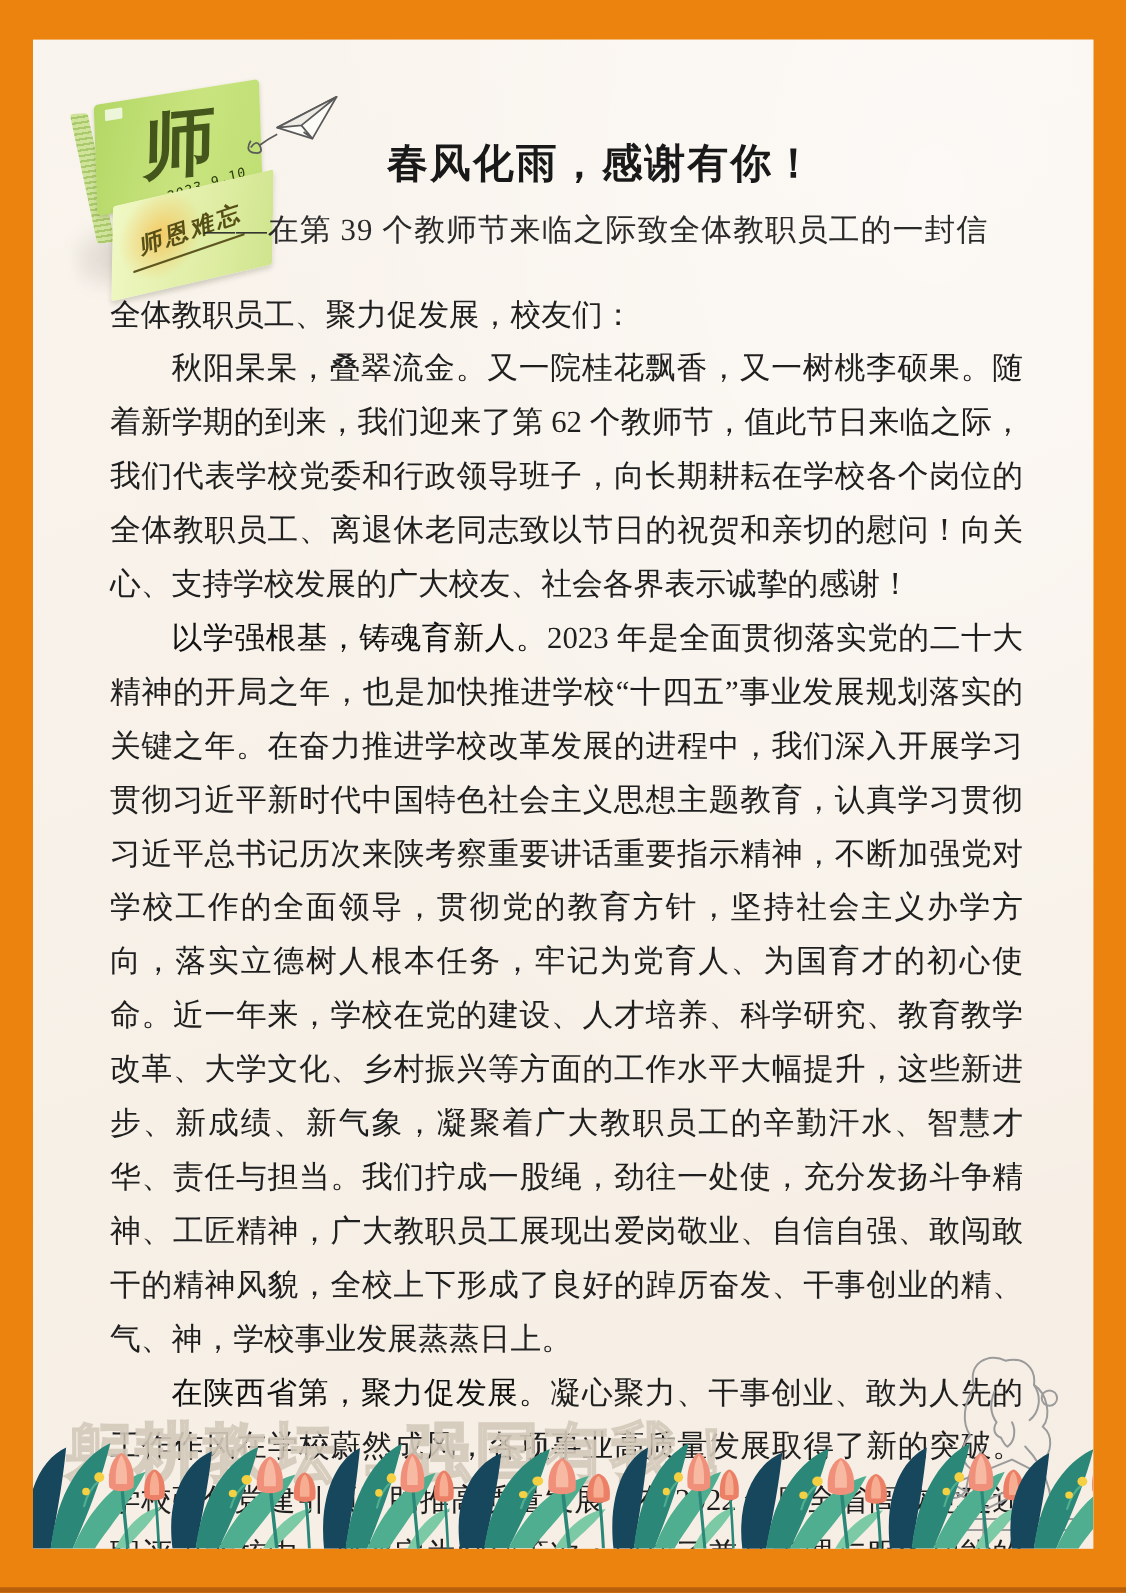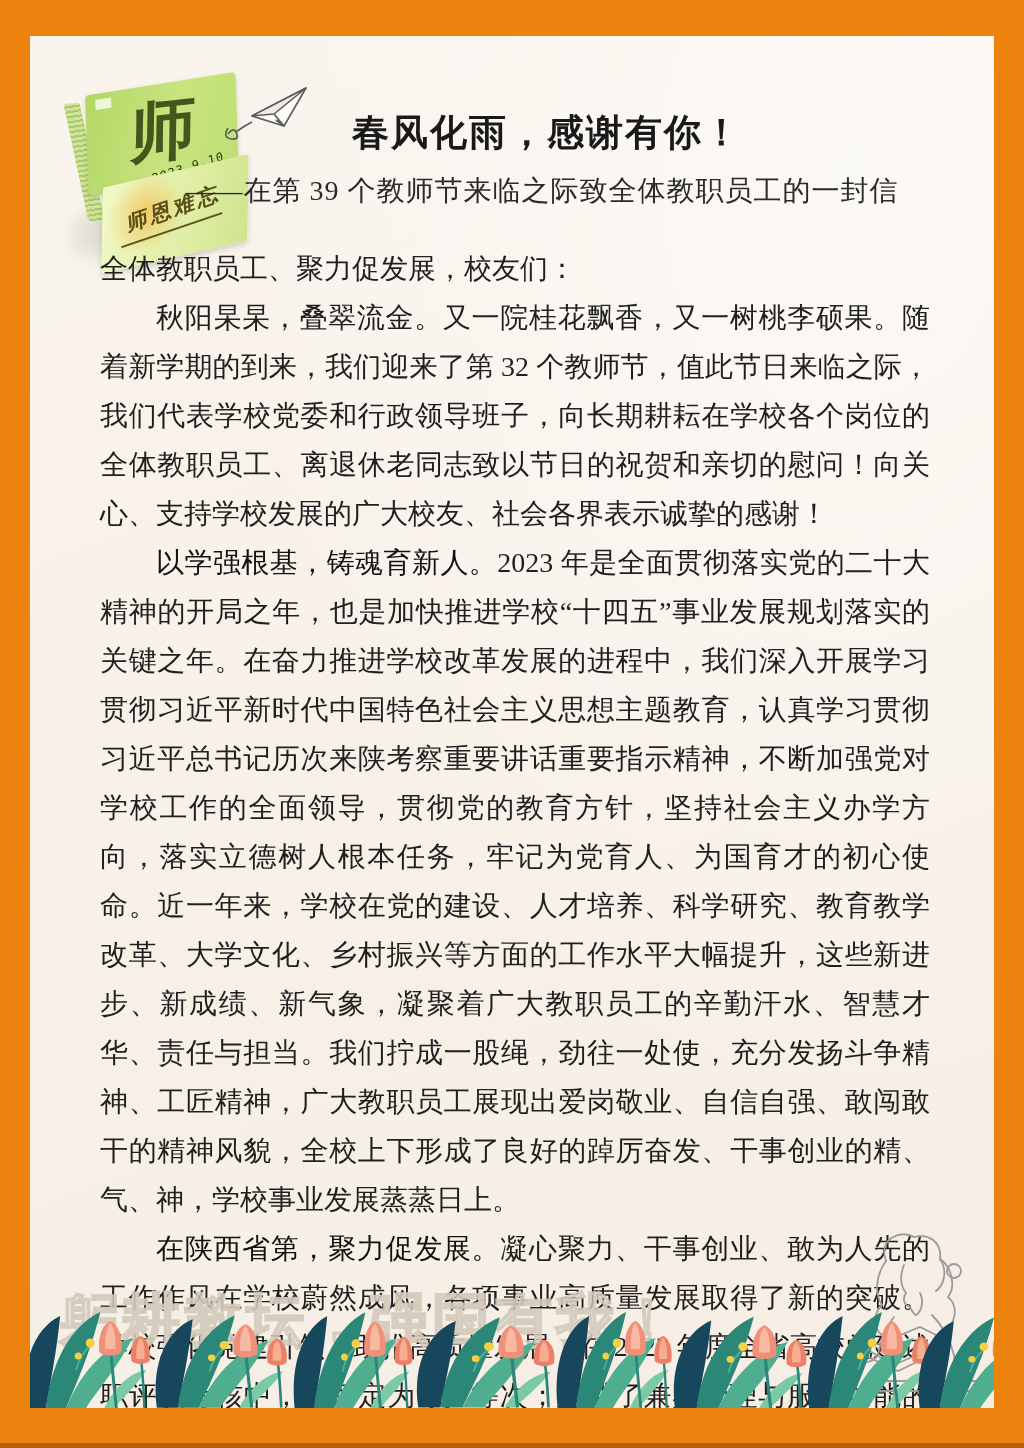--- a/index.html
+++ b/index.html
@@ -18,21 +18,21 @@
     position:absolute;left:30px;top:36px;right:30px;bottom:40px;
     background:
       radial-gradient(ellipse at 85% 10%, rgba(255,255,255,.55), transparent 55%),
       linear-gradient(160deg,#f9f4ed 0%,#f7f0e7 60%,#f6eee4 100%);
     overflow:hidden;
   }
 
   
   .header{position:relative;padding-top:72px;text-align:center;}
   .title{
-    margin:0;padding-left:70px;
+    margin:16px;padding-left:70px;
     font-size:37px;font-weight:bold;color:#191919;letter-spacing:2px;text-align:center;
   }
   .subtitle{
     margin:14px 0 0;padding-left:60px;
     font-size:28px;color:#2a2a2a;letter-spacing:1px;font-weight:normal;
   }
 
   
   .calendar{position:absolute;left:44px;top:40px;width:210px;height:200px;}
   .cal-shadow{
@@ -134,21 +134,21 @@
     </svg>
   </div>
 
   <div class="header">
     <h1 class="title">春风化雨，感谢有你！</h1>
     <h2 class="subtitle">——在第 39 个教师节来临之际致全体教职员工的一封信</h2>
   </div>
 
   <div class="letter">
     <p>全体教职员工、聚力促发展，校友们：</p>
-    <p class="indent"><span class="lead"></span><span>秋阳杲杲，叠翠流金。又一院桂花飘香，又一树桃李硕果。随着新学期的到来，我们迎来了第 32 个教师节，值此节日来临之际，我们代表学校党委和行政领导班子，向长期耕耘在学校各个岗位的全体教职员工、离退休老同志致以节日的祝贺和亲切的慰问！向关心、支持学校发展的广大校友、社会各界表示诚挚的感谢！</span></p>
+    <p class="indent"><span class="lead"></span><span>秋阳杲杲，叠翠流金。又一院桂花飘香，又一树桃李硕果。随着新学期的到来，我们迎来了第 62 个教师节，值此节日来临之际，我们代表学校党委和行政领导班子，向长期耕耘在学校各个岗位的全体教职员工、离退休老同志致以节日的祝贺和亲切的慰问！向关心、支持学校发展的广大校友、社会各界表示诚挚的感谢！</span></p>
     <p class="indent"><span class="lead">以学强根基，铸魂育新人。</span><span>2023 年是全面贯彻落实党的二十大精神的开局之年，也是加快推进学校“十四五”事业发展规划落实的关键之年。在奋力推进学校改革发展的进程中，我们深入开展学习贯彻习近平新时代中国特色社会主义思想主题教育，认真学习贯彻习近平总书记历次来陕考察重要讲话重要指示精神，不断加强党对学校工作的全面领导，贯彻党的教育方针，坚持社会主义办学方向，落实立德树人根本任务，牢记为党育人、为国育才的初心使命。近一年来，学校在党的建设、人才培养、科学研究、教育教学改革、大学文化、乡村振兴等方面的工作水平大幅提升，这些新进步、新成绩、新气象，凝聚着广大教职员工的辛勤汗水、智慧才华、责任与担当。我们拧成一股绳，劲往一处使，充分发扬斗争精神、工匠精神，广大教职员工展现出爱岗敬业、自信自强、敢闯敢干的精神风貌，全校上下形成了良好的踔厉奋发、干事创业的精、气、神，学校事业发展蒸蒸日上。</span></p>
     <p class="indent"><span class="lead">在陕西省第，聚力促发展。</span><span>凝心聚力、干事创业、敢为人先的工作作风在学校蔚然成风，各项事业高质量发展取得了新的突破。学校强化党建引领，助推高质量发展，在 2022 年度全省高校党建述职评议考核中，被评定为“好”等次；建成了兼具管理与服务功能的 5G 双域专网+高校混合云平台；在全国职业技能大赛企业经营模拟沙盘比赛中获得三等奖，是陕西此赛项唯一获奖队伍；在 2023 年省级技能大赛中，获一等奖 8 项、二等奖 21 项、三等奖 25 项，7 个赛项晋级国赛，承办了 3 项省级技能大赛；在中国国际“互联网+”大学生创新创业大赛省赛中，获 1 金 3 银 12 铜；在陕西省第 42 届大学生田径运动会上，</span></p>
   </div>
 
   <div class="watermark">躬耕教坛，强国有我！</div>
 
   <svg class="reader" width="190" height="175" viewBox="0 0 190 175">
     <g fill="none" stroke="#9b9b9b" stroke-width="1.8" stroke-linecap="round">
       <path d="M78,30 C70,8 92,-2 106,6 C122,2 134,12 132,28 C140,40 136,54 128,60"></path>
       <path d="M78,30 C68,44 66,62 74,74 C64,84 66,98 74,104"></path>

